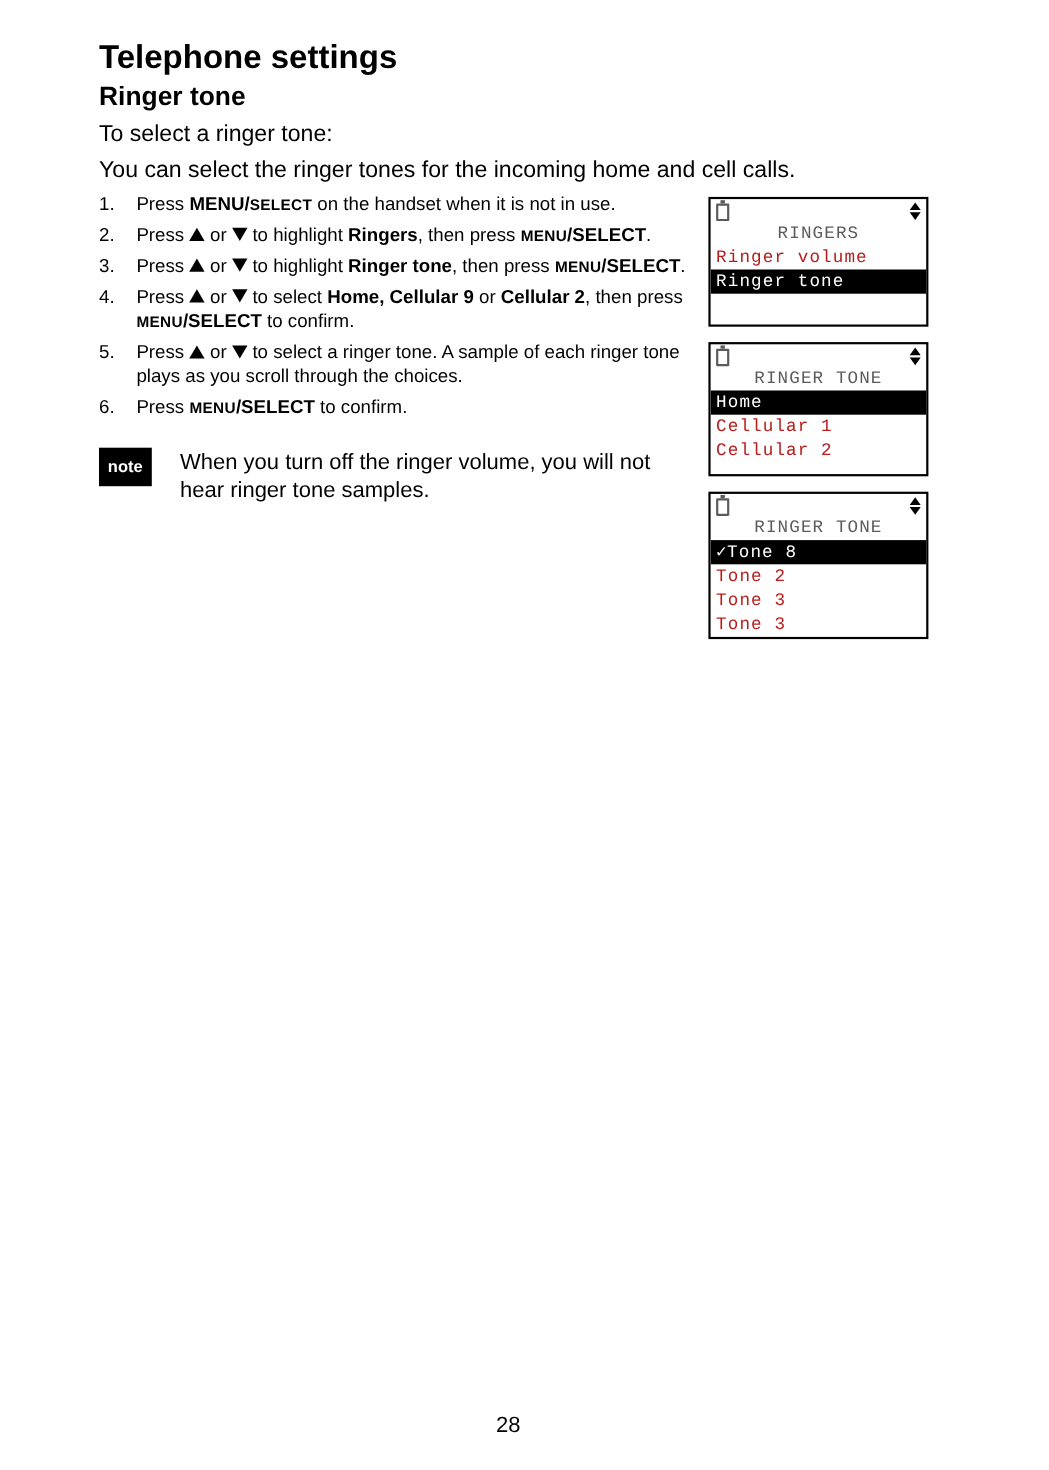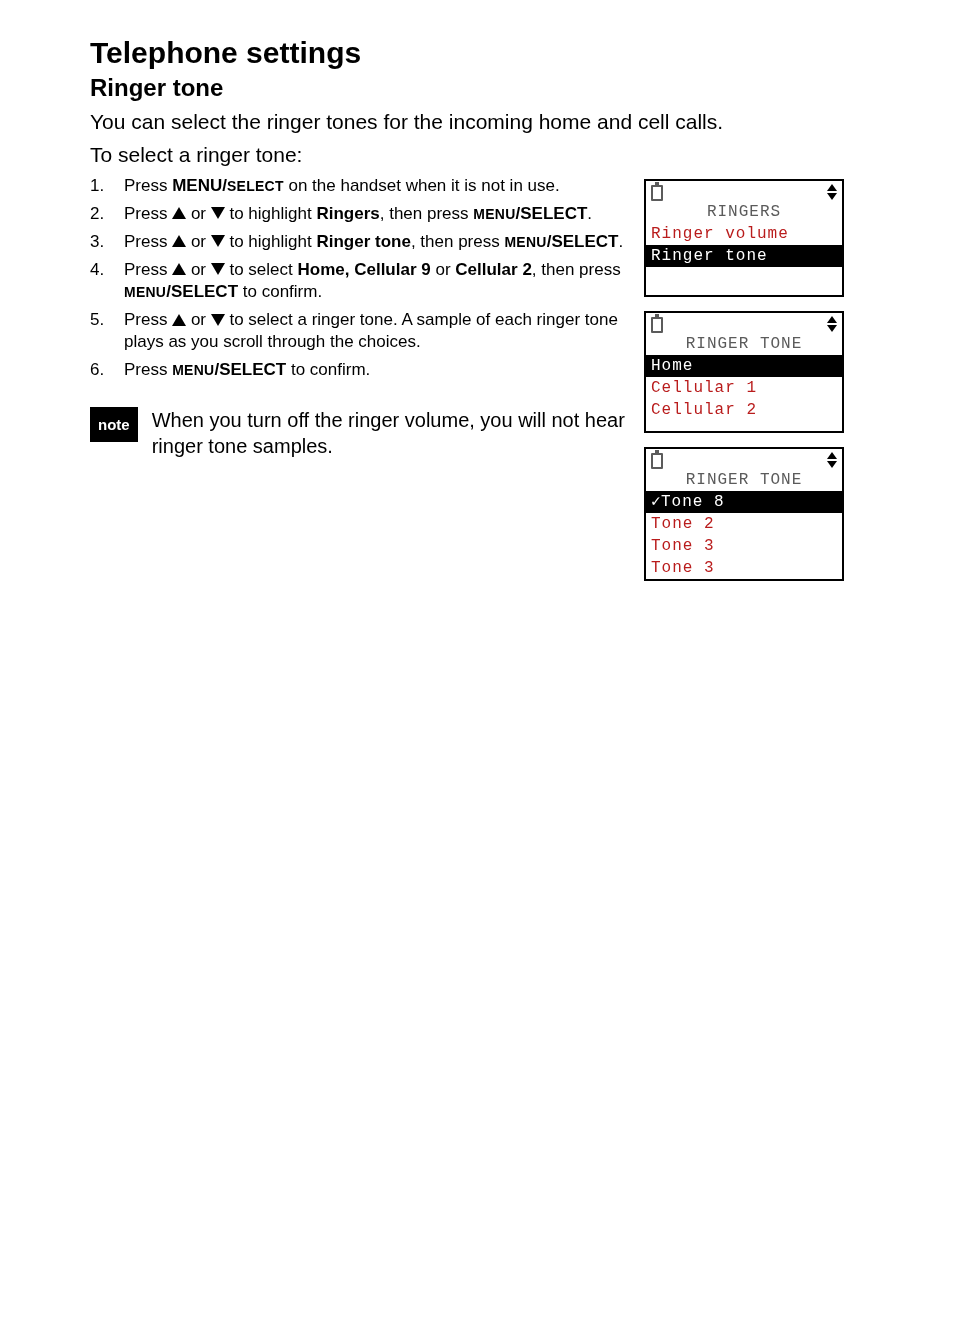--- a/index.html
+++ b/index.html
@@ -78,20 +78,21 @@
     border-left: 7px solid transparent;
     border-right: 7px solid transparent;
     border-top: 12px solid #000;
     margin-bottom: 2px;
   }
 
   .note-row {
     display: flex;
     align-items: flex-start;
     margin-top: 26px;
+    gap: 12px;
   }
   .note-badge {
     background: #000;
     color: #fff;
     font-weight: bold;
     font-size: 15px;
     padding: 10px 8px;
     margin-right: 14px;
     line-height: 1;
     flex: none;
@@ -182,22 +183,22 @@
     font-size: 20px;
   }
 </style>
 </head>
 <body>
 
 <div class="page">
 
   <h1 class="heading">Telephone settings</h1>
   <h2 class="subheading">Ringer tone</h2>
+  <p class="intro">To select a ringer tone:</p>
   <p class="intro">You can select the ringer tones for the incoming home and cell calls.</p>
-  <p class="intro">To select a ringer tone:</p>
 
   <div class="columns">
     <div class="col-left">
       <ol class="steps">
 
         <li>
           <span>Press </span><b>MENU/</b><span class="smallcaps">SELECT</span><span> on the handset when it is not in use.</span>
         </li>
 
         <li>
@@ -269,13 +270,14 @@
         <div class="lcd-title">RINGER TONE</div>
         <div class="lcd-row sel"><span class="check">✓</span><span>Tone 8</span></div>
         <div class="lcd-row"> Tone 2</div>
         <div class="lcd-row"> Tone 3</div>
         <div class="lcd-row"> Tone 3</div>
       </div>
 
     </div>
   </div>
 
+  <div class="page-num">28</div>
 </div>
 
 </body></html>

